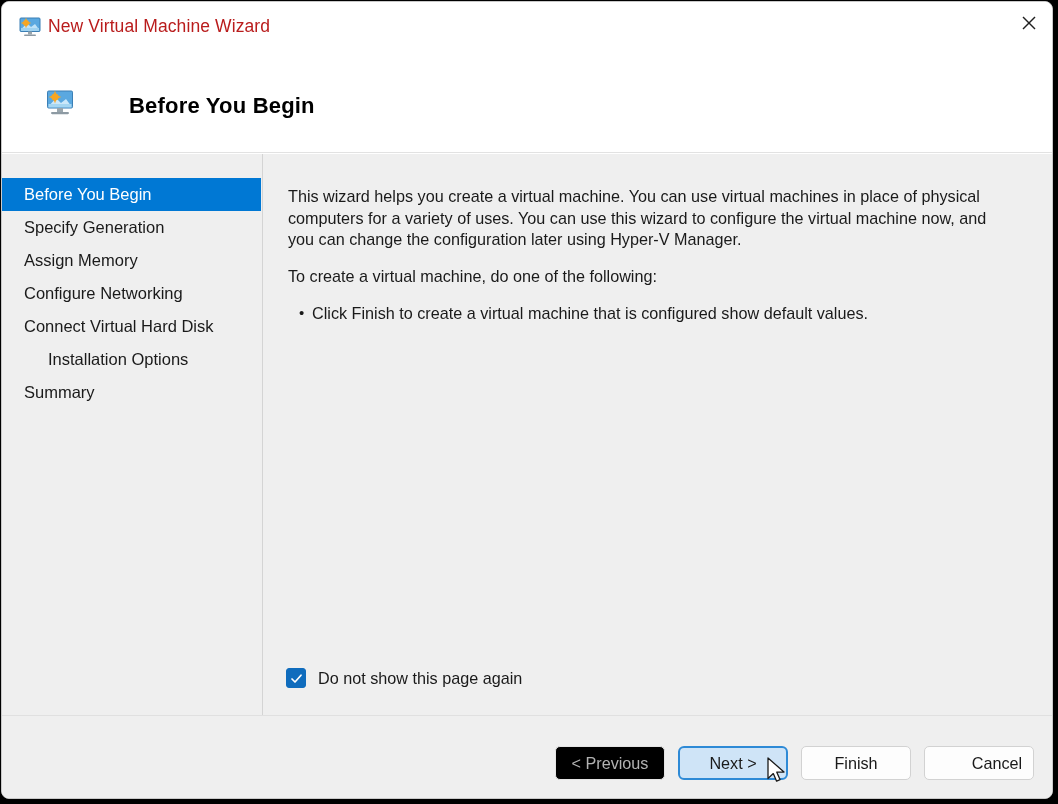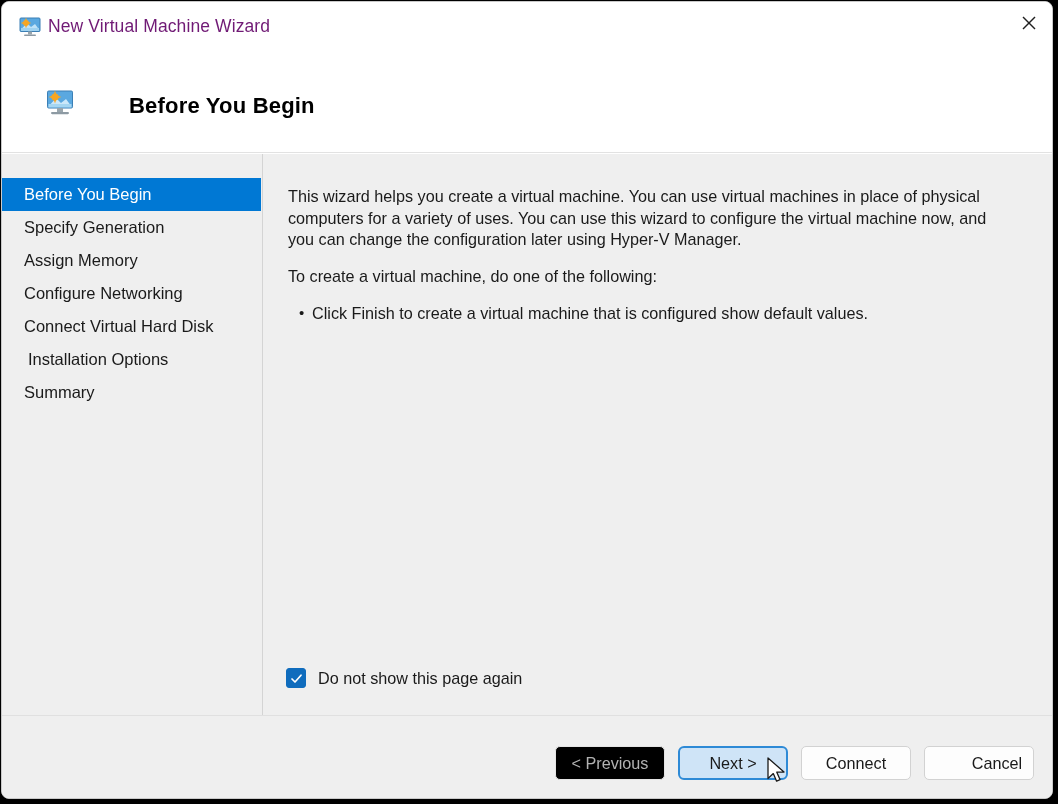--- a/index.html
+++ b/index.html
@@ -39,21 +39,21 @@
     left: 17px;
     top: 15px;
     width: 22px;
     height: 20px;
   }
   #titlebar-text {
     position: absolute;
     left: 46px;
     top: 14px;
     font-size: 17.5px;
-    color: #701a75;
+    color: #b91c1c;
     letter-spacing: 0.1px;
     white-space: nowrap;
   }
   #close-button {
     position: absolute;
     right: 0; top: 0;
     width: 47px;
     height: 42px;
     display: flex;
     align-items: center;
@@ -121,21 +121,21 @@
     white-space: nowrap;
     cursor: default;
     box-sizing: border-box;
   }
   .nav-item.selected {
     background: #0078d4;
     color: #ffffff;
     width: 259px;
   }
   .nav-item.indented {
-    padding-left: 26px;
+    padding-left: 46px;
   }
 
   
   #content {
     position: absolute;
     left: 262px;
     top: 0;
     right: 0;
     height: 100%;
     background: #efefef;
@@ -346,21 +346,21 @@
           </svg>
         </div>
         <div id="checkbox-label">Do not show this page again</div>
       </div>
     </div>
   </div>
 
   <div id="footer">
     <div class="btn" id="btn-previous">&lt; Previous</div>
     <div class="btn" id="btn-next">Next &gt;</div>
-    <div class="btn" id="btn-finish">Connect</div>
+    <div class="btn" id="btn-finish">Finish</div>
     <div class="btn" id="btn-cancel">Cancel</div>
   </div>
 
   <div id="cursor">
     <svg width="22" height="30" viewBox="0 0 22 30">
       <path d="M1,1 L1,21.5 L6.3,16.6 L9.6,24.2 L13.1,22.7 L9.8,15.2 L17,15 Z" fill="#ffffff" stroke="#1a1a1a" stroke-width="1.3" stroke-linejoin="round"></path>
     </svg>
   </div>
 
 </div>

